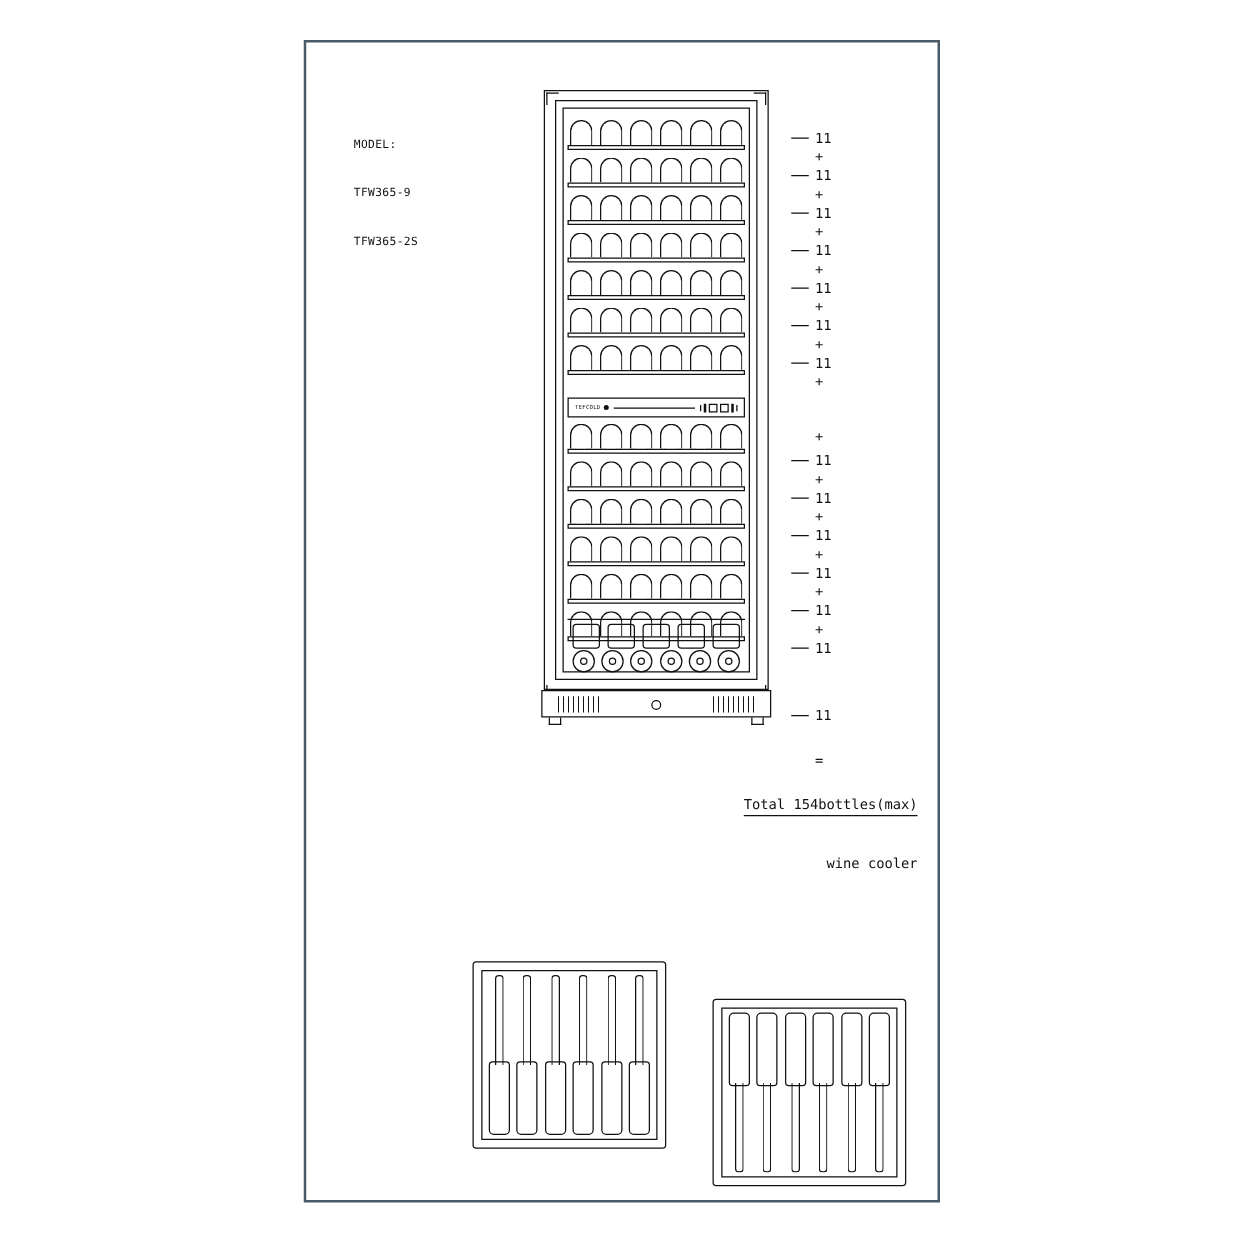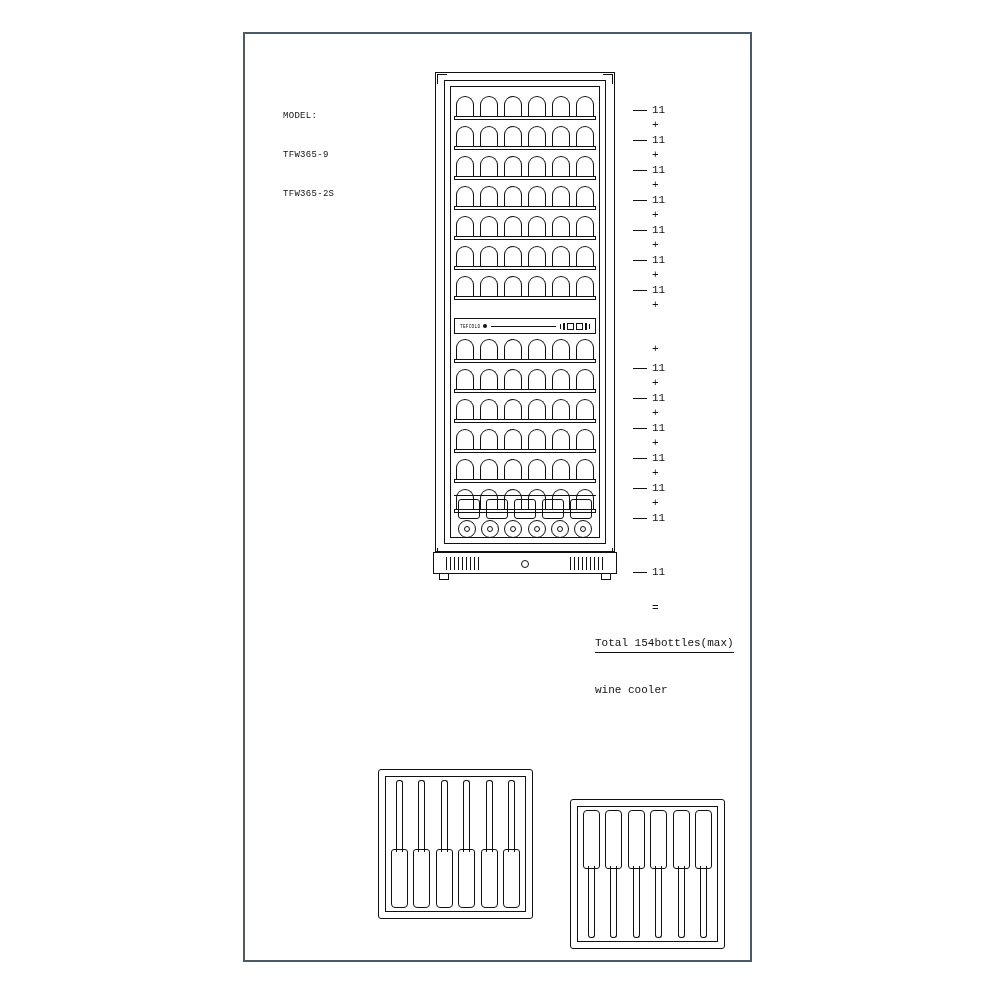--- a/index.html
+++ b/index.html
@@ -11,21 +11,20 @@
     width: 1000px;
     height: 1000px;
     font-family: "DejaVu Sans Mono", monospace;
     overflow: hidden;
   }
   .page {
     position: relative;
     width: 1000px;
     height: 1000px;
     background: #ffffff;
-    font-family: Liberation Mono, monospace;
   }
   
   .sheet {
     position: absolute;
     left: 243px;
     top: 32px;
     width: 509px;
     height: 930px;
     border: 2px solid #4a5a66;
     background: #ffffff;
@@ -297,20 +296,21 @@
   }
   
   .total {
     position: absolute;
     left: 350px;
     top: 572px;
     font-size: 11px;
     line-height: 15px;
     color: #111;
     white-space: pre;
+    text-align: right;
   }
   .total .u { border-bottom: 1px solid #111; padding-bottom: 1px; }
 
   
   .bottle-detail {
     position: absolute;
     left: 340px;
     top: 645px;
     width: 130px;
     height: 120px;

